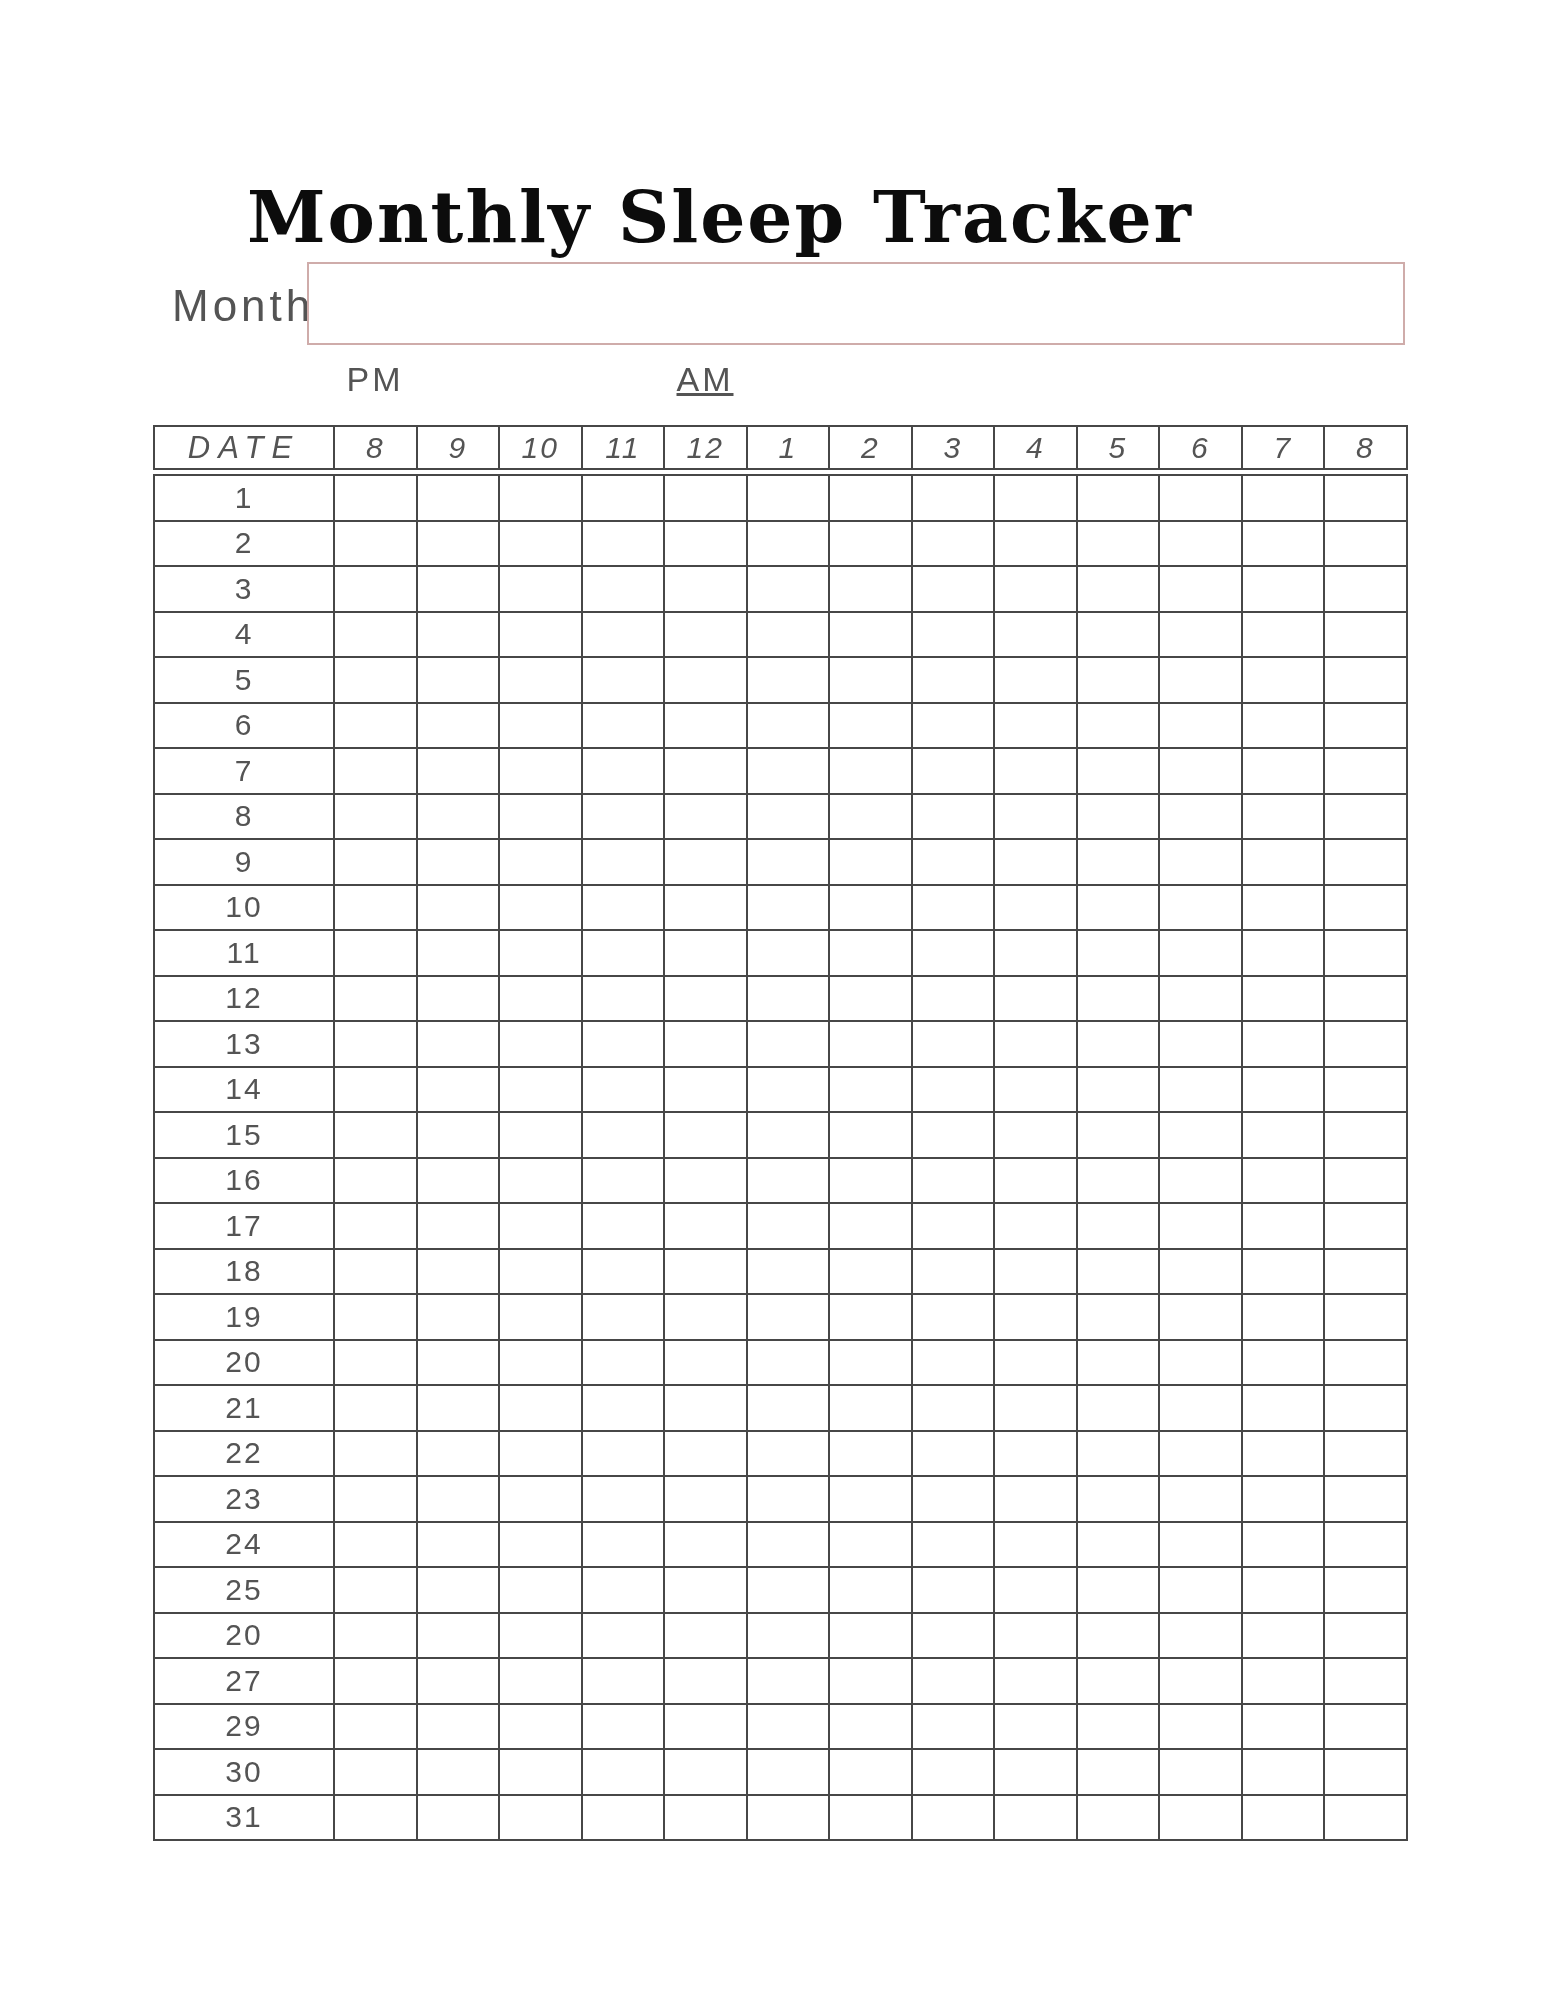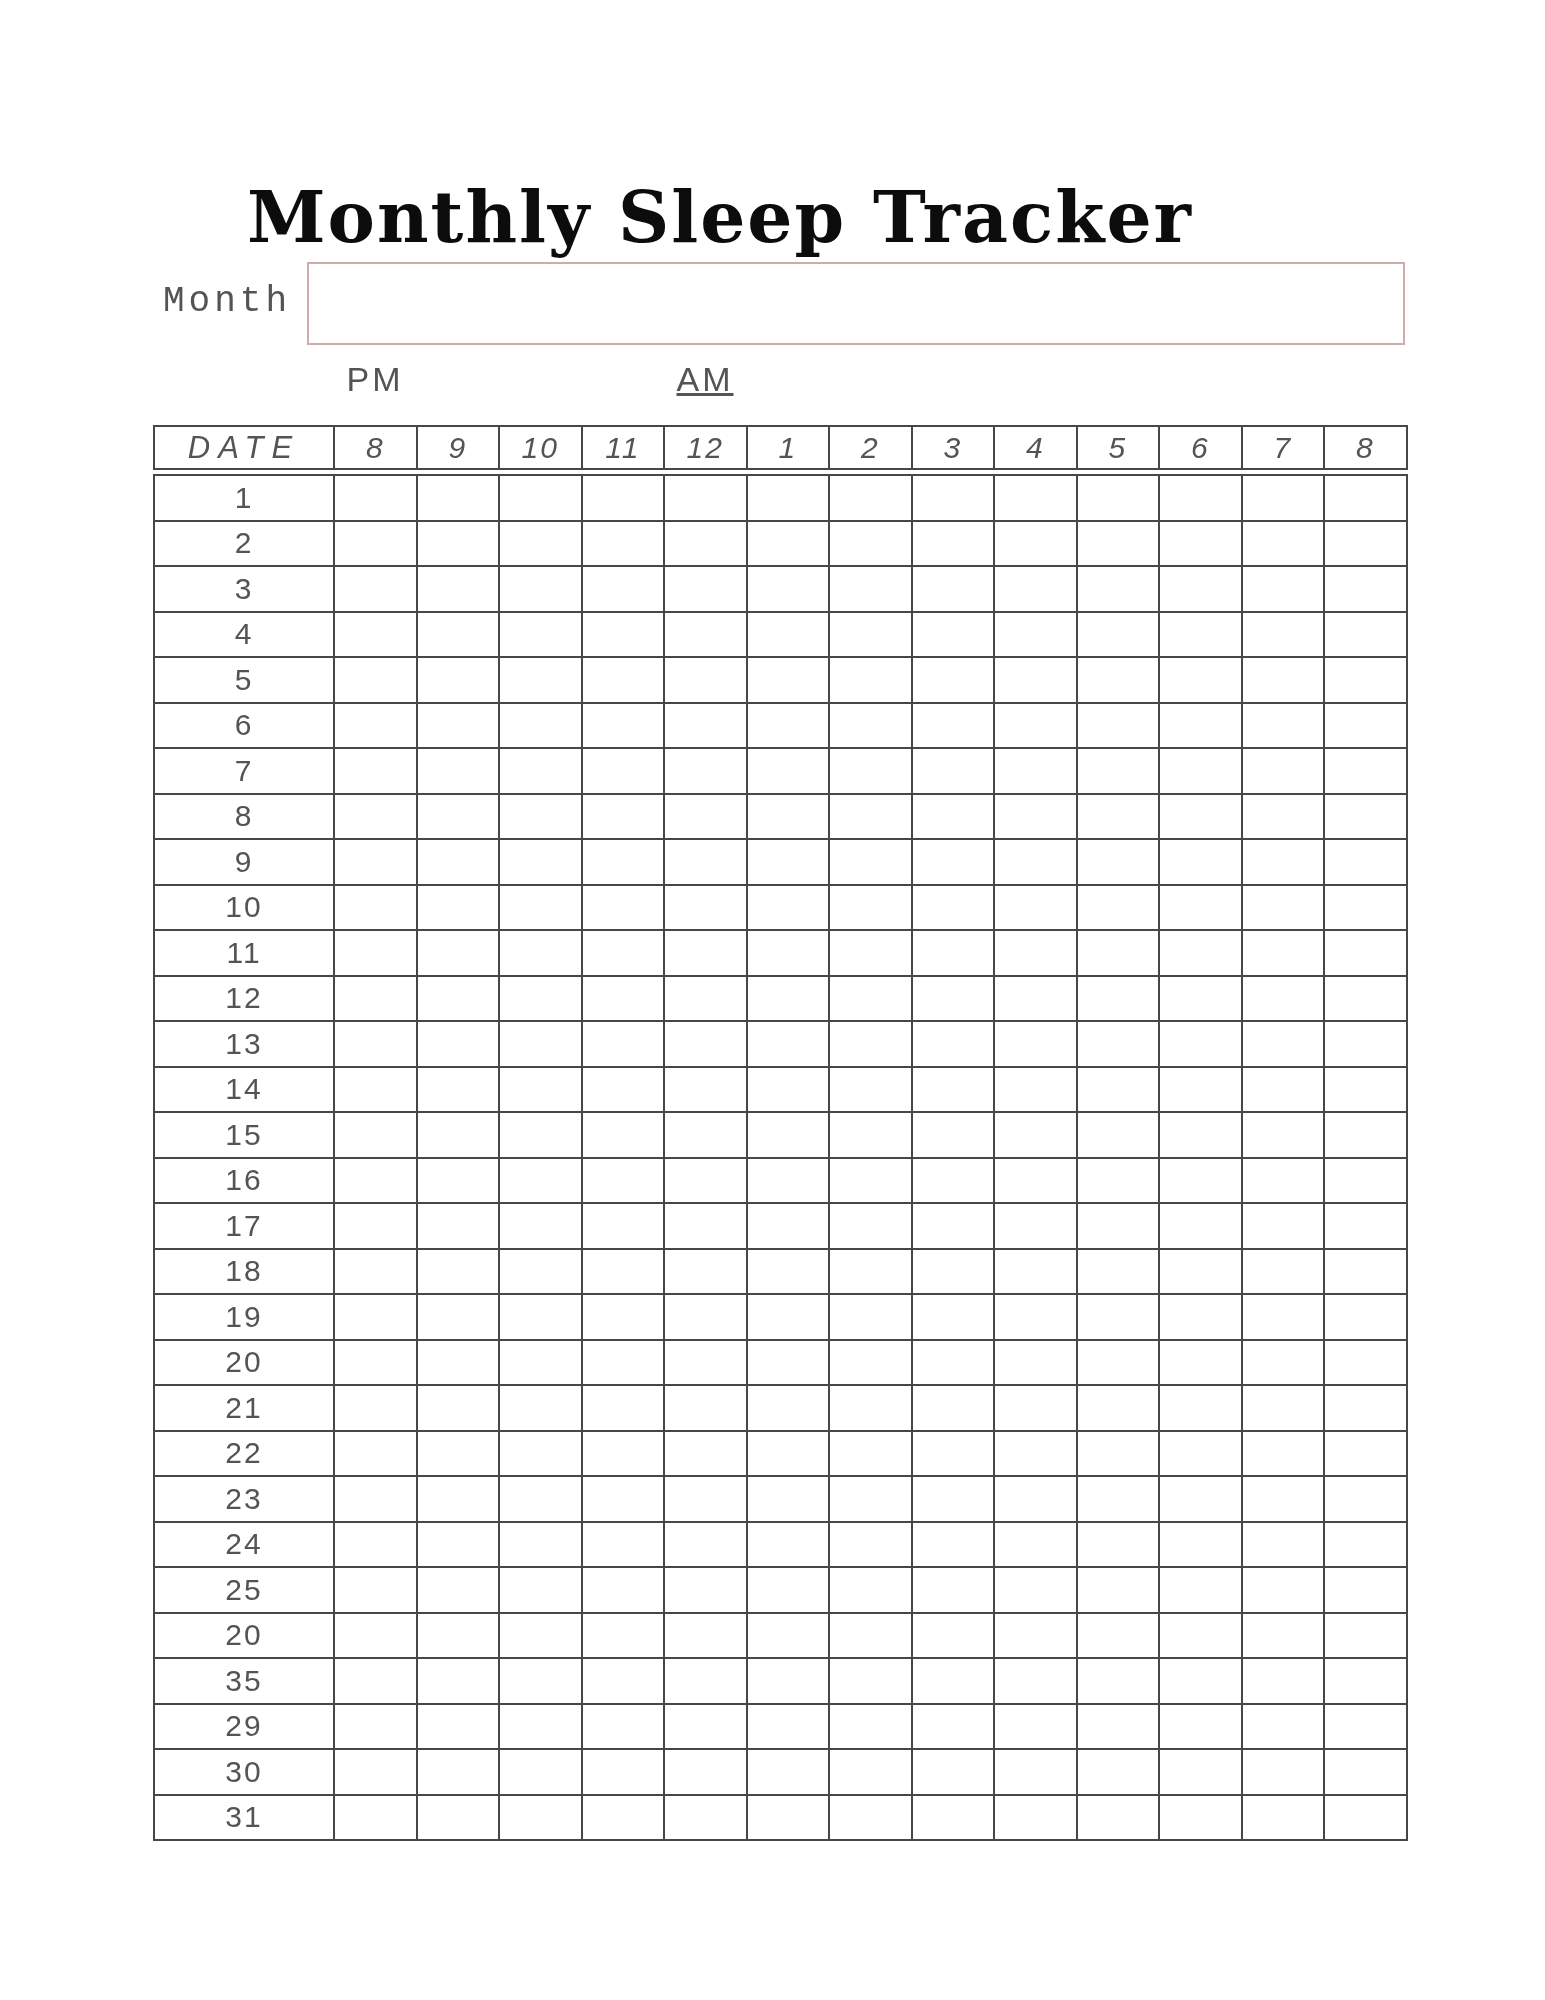--- a/index.html
+++ b/index.html
@@ -20,27 +20,26 @@
     font-family: "DejaVu Serif", serif;
     font-weight: bold;
     font-size: 71px;
     letter-spacing: 2px;
     line-height: 1;
     color: var(--title-color, #0c0c0c);
     white-space: nowrap;
   }
   .month-label {
     position: absolute;
-    left: 163px;
+    left: 172px;
     top: 284px;
-    font-size: 36px;
+    font-size: 44px;
     letter-spacing: 4px;
     line-height: 1;
     color: var(--text-color, #545454);
-    font-family: Liberation Mono, monospace;
   }
   .month-input {
     position: absolute;
     left: 307px;
     top: 262px;
     width: 1098px;
     height: 83px;
     box-sizing: border-box;
     border: 2.5px solid var(--accent-border, #cfacaa);
     background: #ffffff;
@@ -576,21 +575,21 @@
           <td></td>
           <td></td>
           <td></td>
           <td></td>
           <td></td>
           <td></td>
           <td></td>
           <td></td>
         </tr>
         <tr>
-          <td>35</td>
+          <td>27</td>
           <td></td>
           <td></td>
           <td></td>
           <td></td>
           <td></td>
           <td></td>
           <td></td>
           <td></td>
           <td></td>
           <td></td>

